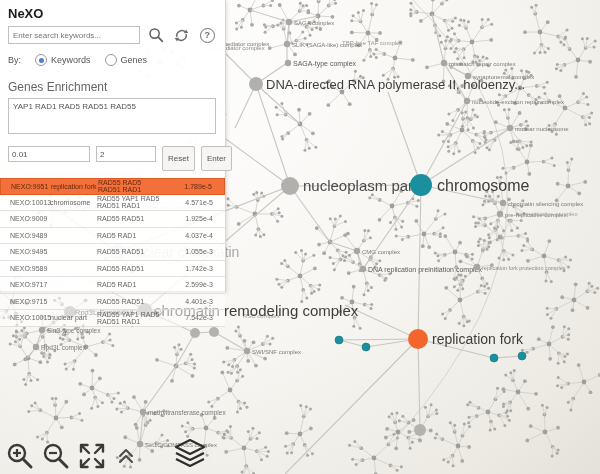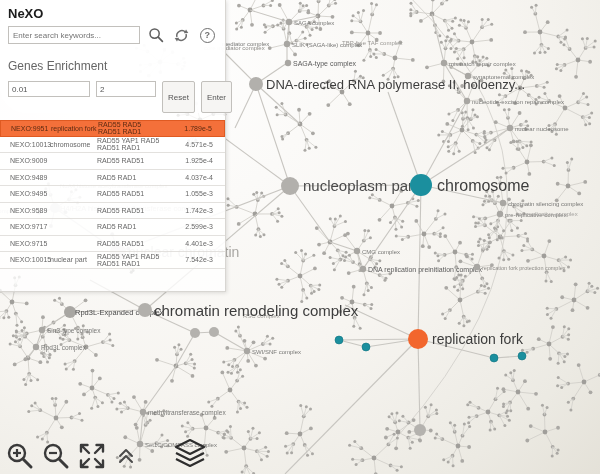--- a/index.html
+++ b/index.html
@@ -25,21 +25,21 @@
     display:flex;align-items:center;justify-content:center;}
   .radio .rb .dot{width:5px;height:5px;border-radius:50%;background:#4f7fd0;}
   .te-heading{font-size:12px;color:#666;margin:14px 0 4px 0;}
   #genes-box{width:208px;height:36px;border:1px solid #c2c0bc;background:rgba(255,255,255,0.9);
     font-family:"Liberation Sans",sans-serif;font-size:8px;color:#555;padding:3px 4px;resize:none;
     box-sizing:border-box;outline:none;}
   .num-row{display:flex;align-items:flex-start;gap:6px;margin:8px 0 7px 0;}
   .num-row input{height:16px;border:1px solid #c2c0bc;font-size:8px;color:#555;padding:0 3px;
     background:rgba(255,255,255,0.9);box-sizing:border-box;outline:none;}
   .btn{font-size:8px;color:#555;background:#f6f5f3;border:1px solid #c2c0bc;border-radius:2px;
-    padding:2px 5px;cursor:pointer;height:32px;box-sizing:border-box;}
+    padding:2px 5px;cursor:pointer;height:25px;box-sizing:border-box;}
   
   #results{width:100%;}
   .trow{display:flex;align-items:center;height:16.5px;font-size:7px;color:#666;
     background:rgba(255,255,255,0.55);border-bottom:1px solid rgba(220,218,214,0.8);
     padding-left:10px;box-sizing:border-box;cursor:pointer;}
   .trow .c-id{width:40px;flex:none;}
   .trow .c-term{width:47px;flex:none;}
   .trow .c-genes{flex:1;}
   .trow .c-pval{width:52px;flex:none;text-align:right;padding-right:12px;}
   .trow.selected{background:#f4703a;border:1px solid #df5a22;color:#5c2a12;}
@@ -2158,22 +2158,36 @@
             <polygon points="13.8,2.6 16.2,6.4 11.6,6.6" fill="#6e6e6e"></polygon>
             <path d="M13.8,7.4 A5.3,5.3 0 0 1 4.8,12.4" fill="none" stroke="#6e6e6e" stroke-width="1.6"></path>
             <polygon points="4.2,15.4 1.8,11.6 6.4,11.4" fill="#6e6e6e"></polygon>
           </svg>
         </span>
         <span class="icon-btn">
           <span class="help-circ">?</span>
         </span>
       </div>
 
+      <div class="by-row">
+        <span>By:</span>
+        <span class="radio">
+          <span class="rb">
+              <span class="dot"></span>
+            </span>
+          <span>Keywords</span>
+        </span>
+        <span class="radio">
+          <span class="rb"></span>
+          <span>Genes</span>
+        </span>
+      </div>
 
       <div class="te-heading">Genes Enrichment</div>
+      <textarea id="genes-box" style="">YAP1 RAD1 RAD5 RAD51 RAD55</textarea>
 
       <div class="num-row">
         <input type="text" style="width: 82px;" value="0.01">
         <input type="text" style="width: 60px;" value="2">
         <button class="btn">Reset</button>
         <button class="btn">Enter</button>
       </div>
     </div>
 
     <div id="results">

